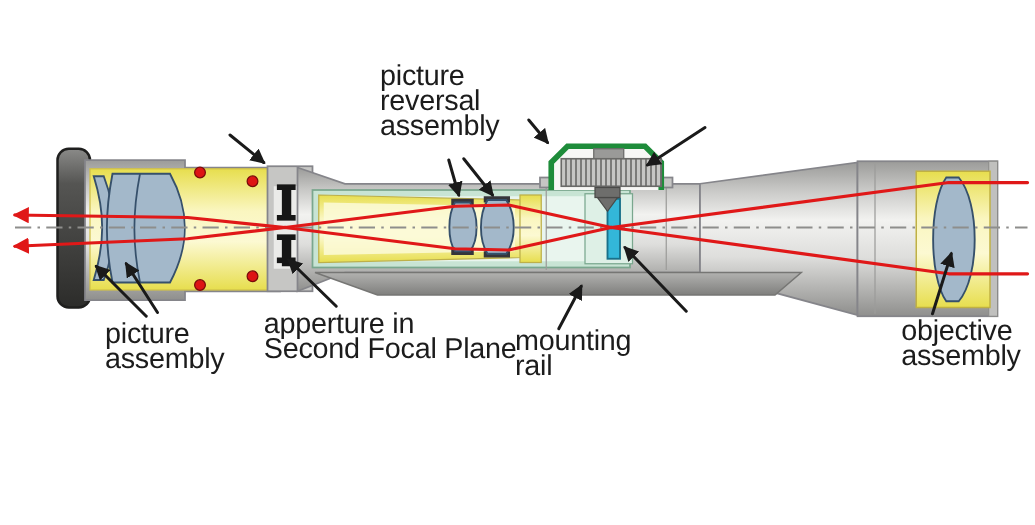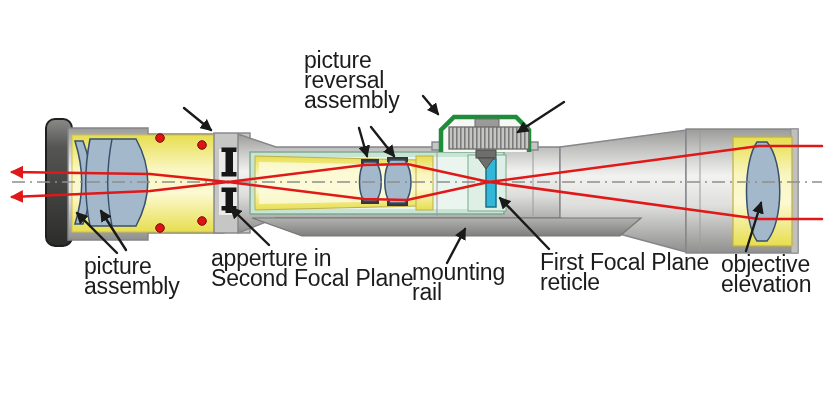--- a/index.html
+++ b/index.html
@@ -149,18 +149,16 @@
 
 <div class="lbl" style="left:304px;top:50px">picture
 reversal
 assembly</div>
 <div class="lbl" style="left:84px;top:256px">picture
 assembly</div>
 <div class="lbl" style="left:211px;top:248px">apperture in
 Second Focal Plane</div>
 <div class="lbl" style="left:412px;top:262px">mounting
 rail</div>
-<div class="lbl" style="left:540px;top:252px">First Focal Plane
-reticle</div>
 <div class="lbl" style="left:721px;top:254px">objective
-elevation</div>
+assembly</div>
 
 </div>
 
 </body></html>

